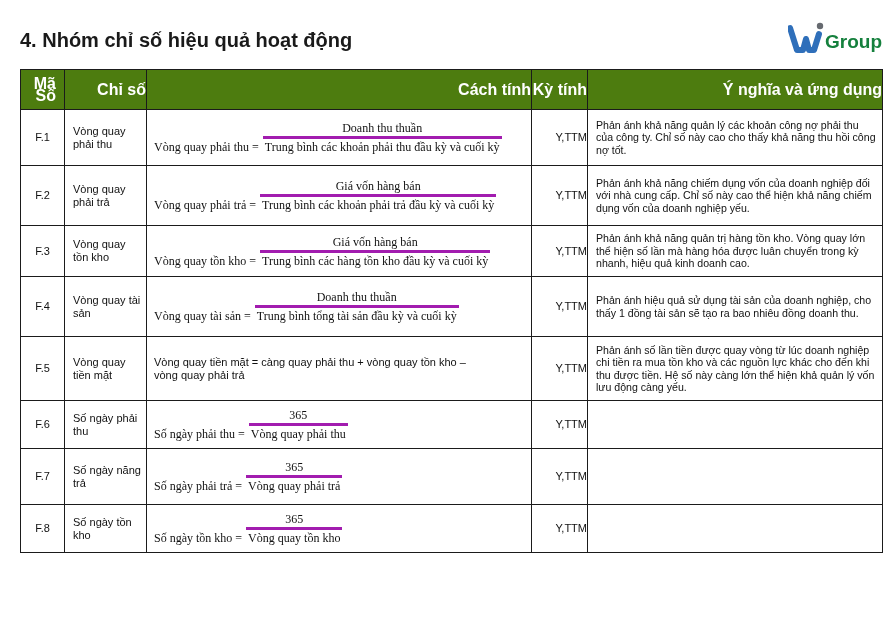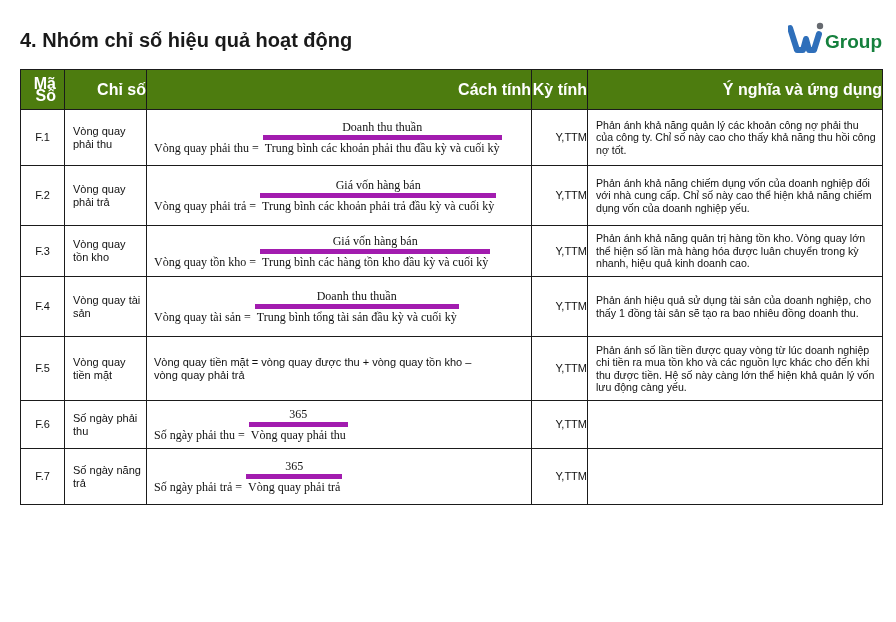--- a/index.html
+++ b/index.html
@@ -14,21 +14,21 @@
   th { background:#4d7c0f; color:#ffffff; font-size:16px; font-weight:bold; text-align:right; height:39px; line-height:12px; }
   td { font-size:11px; line-height:13px; }
   td.code { text-align:center; }
   td.name { padding-left:8px; padding-right:4px; }
   td.formula { padding-left:7px; font-family:"Liberation Serif", serif; font-size:12px; }
   td.period { text-align:right; }
   td.meaning { padding-left:8px; padding-right:6px; font-size:10.6px; line-height:12.5px; }
   .frac-wrap { display:flex; align-items:flex-end; white-space:nowrap; }
   .frac { display:inline-flex; flex-direction:column; align-items:center; margin-left:4px; }
   .frac .num { padding:0 2px 1px 2px; line-height:14px; }
-  .frac .den { border-top:5px solid #a21caf; padding:1px 2px 0 2px; line-height:14px; }
+  .frac .den { border-top:3px solid #a21caf; padding:1px 2px 0 2px; line-height:14px; }
   .plain-formula { font-family:"Liberation Sans", sans-serif; font-size:11px; line-height:13px; padding-right:40px; display:block; }
 </style>
 </head>
 <body>
 
 <div class="page-title">4. Nhóm chỉ số hiệu quả hoạt động</div>
 
 <div class="logo">
   <svg width="36" height="32" viewBox="0 0 36 32">
     <path d="M2 6 L9 28 L15 28 L18 17 L21 28 L26 28 L31 12" fill="none" stroke="#2f6fba" stroke-width="6" stroke-linecap="round" stroke-linejoin="round"></path>
@@ -117,21 +117,21 @@
         </div>
       </td>
       <td class="period">Y,TTM</td>
       <td class="meaning">Phản ánh hiệu quả sử dụng tài sản của doanh nghiệp, cho thấy 1 đồng tài sản sẽ tạo ra bao nhiêu đồng doanh thu.</td>
     </tr>
 
     <tr style="height:64px;">
       <td class="code">F.5</td>
       <td class="name">Vòng quay tiền mặt</td>
       <td class="formula">
-        <span class="plain-formula">Vòng quay tiền mặt = vòng quay được thu + vòng quay tồn kho – vòng quay phải trả</span>
+        <span class="plain-formula">Vòng quay tiền mặt = càng quay phải thu + vòng quay tồn kho – vòng quay phải trả</span>
       </td>
       <td class="period">Y,TTM</td>
       <td class="meaning">Phản ánh số lần tiền được quay vòng từ lúc doanh nghiệp chi tiền ra mua tồn kho và các nguồn lực khác cho đến khi thu được tiền. Hệ số này càng lớn thể hiện khả quản lý vốn lưu động càng yếu.</td>
     </tr>
 
     <tr style="height:48px;">
       <td class="code">F.6</td>
       <td class="name">Số ngày phải thu</td>
       <td class="formula">
         <div class="frac-wrap">
@@ -155,15 +155,30 @@
           <span class="frac">
             <span class="num">365</span>
             <span class="den">Vòng quay phải trả</span>
           </span>
         </div>
       </td>
       <td class="period">Y,TTM</td>
       <td class="meaning"></td>
     </tr>
 
+    <tr style="height:48px;">
+      <td class="code">F.8</td>
+      <td class="name">Số ngày tồn kho</td>
+      <td class="formula">
+        <div class="frac-wrap">
+          <span>Số ngày tồn kho =</span>
+          <span class="frac">
+            <span class="num">365</span>
+            <span class="den">Vòng quay tồn kho</span>
+          </span>
+        </div>
+      </td>
+      <td class="period">Y,TTM</td>
+      <td class="meaning"></td>
+    </tr>
 
   </tbody>
 </table>
 
 </body></html>

